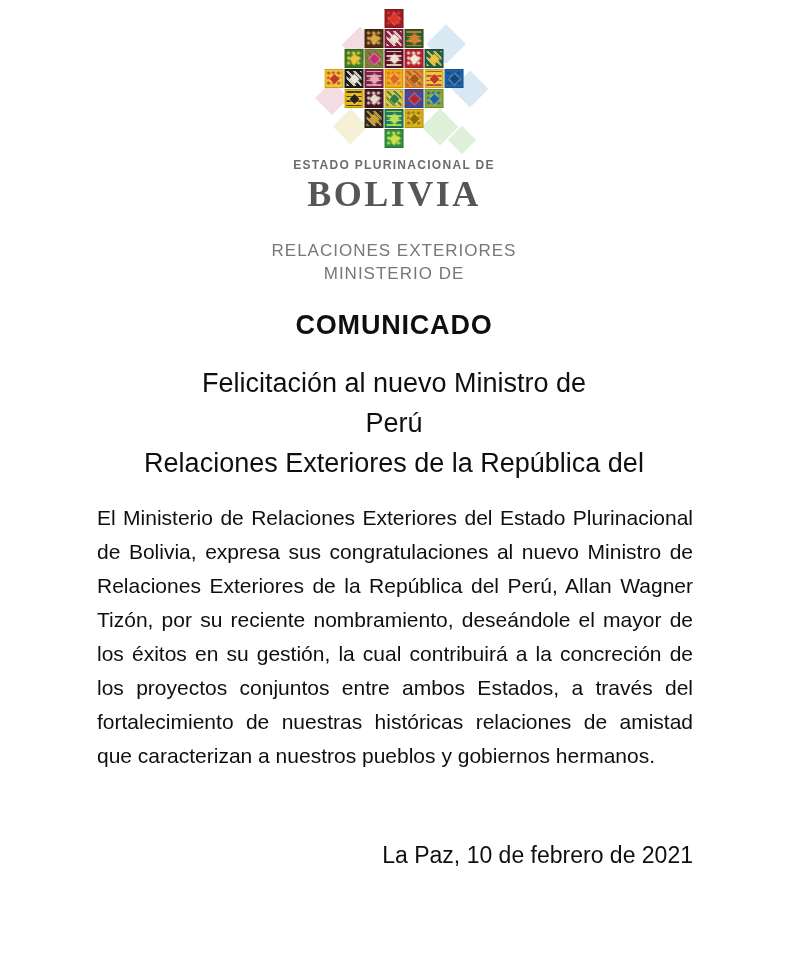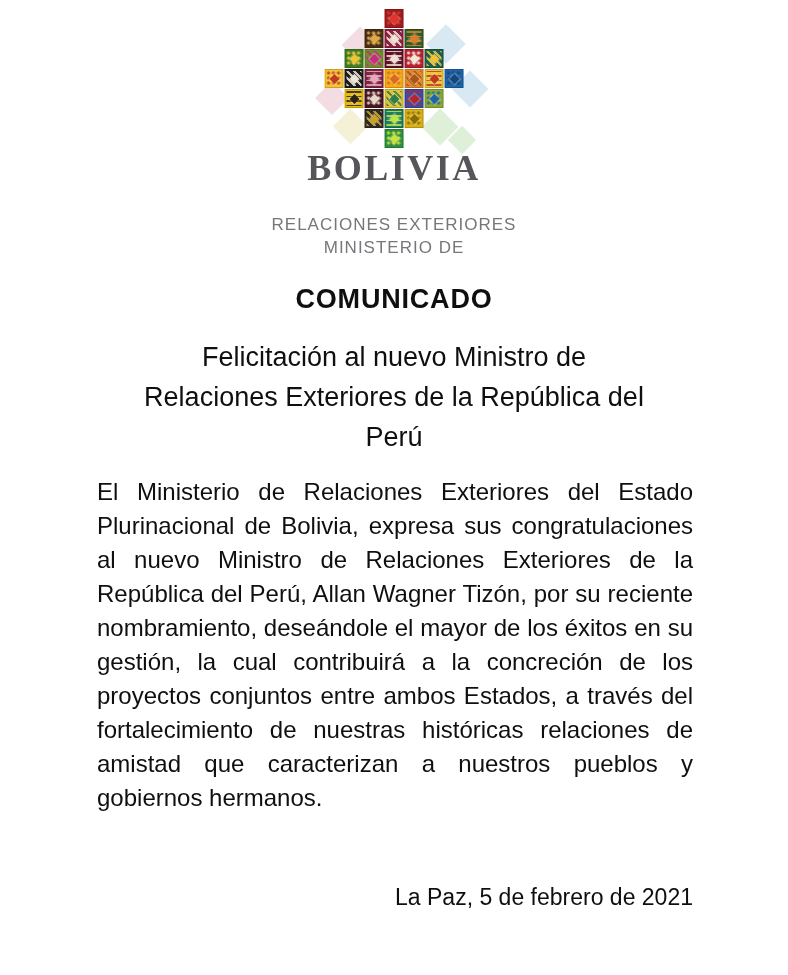--- a/index.html
+++ b/index.html
@@ -30,21 +30,21 @@
 
   
   .estado{margin-top:12px;font-size:12px;font-weight:700;letter-spacing:1.3px;color:var(--estado-gray)}
   .bolivia{font-family:"Liberation Serif","DejaVu Serif",serif;font-size:36px;line-height:44px;
            font-weight:700;letter-spacing:2.5px;color:var(--bolivia-gray)}
   .ministry{margin-top:24px;font-size:17px;line-height:22.5px;letter-spacing:1px;color:var(--ministry-gray)}
 
   
   .kicker{margin-top:24px;text-align:center;font-size:27px;line-height:32px;font-weight:700;letter-spacing:.8px}
   .title{margin-top:22px;text-align:center;font-size:27px;line-height:40px;font-weight:400}
-  .body-text{margin:18px 95px 16px 97px;font-size:24px;line-height:34px;text-align:justify}
+  .body-text{margin:18px 95px 16px 97px;font-size:21px;line-height:34px;text-align:justify}
   .dateline{margin:68px 95px 0 97px;text-align:right;font-size:23px;line-height:28px}
 </style>
 </head>
 <body>
 
 <div class="page">
 
   <div class="header">
 
     <div class="logo">
@@ -103,32 +103,33 @@
           <div class="tile empty"></div>
           <div class="tile empty"></div>
           <div class="tile empty"></div>
           <div class="tile t-dots" style="background: rgb(47, 143, 63); --p: #cde23a;"></div>
           <div class="tile empty"></div>
           <div class="tile empty"></div>
           <div class="tile empty"></div>
         </div>
     </div>
 
+    <div class="estado">ESTADO PLURINACIONAL DE</div>
     <div class="bolivia">BOLIVIA</div>
 
     <div class="ministry">
       <div>RELACIONES EXTERIORES</div>
       <div>MINISTERIO DE</div>
     </div>
   </div>
 
   <div class="kicker">COMUNICADO</div>
 
   <div class="title">
     <div>Felicitación al nuevo Ministro de</div>
+    <div>Perú</div>
     <div>Relaciones Exteriores de la República del</div>
-    <div>Perú</div>
   </div>
 
   <p class="body-text">El Ministerio de Relaciones Exteriores del Estado Plurinacional de Bolivia, expresa sus congratulaciones al nuevo Ministro de Relaciones Exteriores de la República del Perú, Allan Wagner Tizón, por su reciente nombramiento, deseándole el mayor de los éxitos en su gestión, la cual contribuirá a la concreción de los proyectos conjuntos entre ambos Estados, a través del fortalecimiento de nuestras históricas relaciones de amistad que caracterizan a nuestros pueblos y gobiernos hermanos.</p>
 
-  <div class="dateline">La Paz, 5 de febrero de 2021</div>
+  <div class="dateline">La Paz, 10 de febrero de 2021</div>
 </div>
 
 </body></html>

